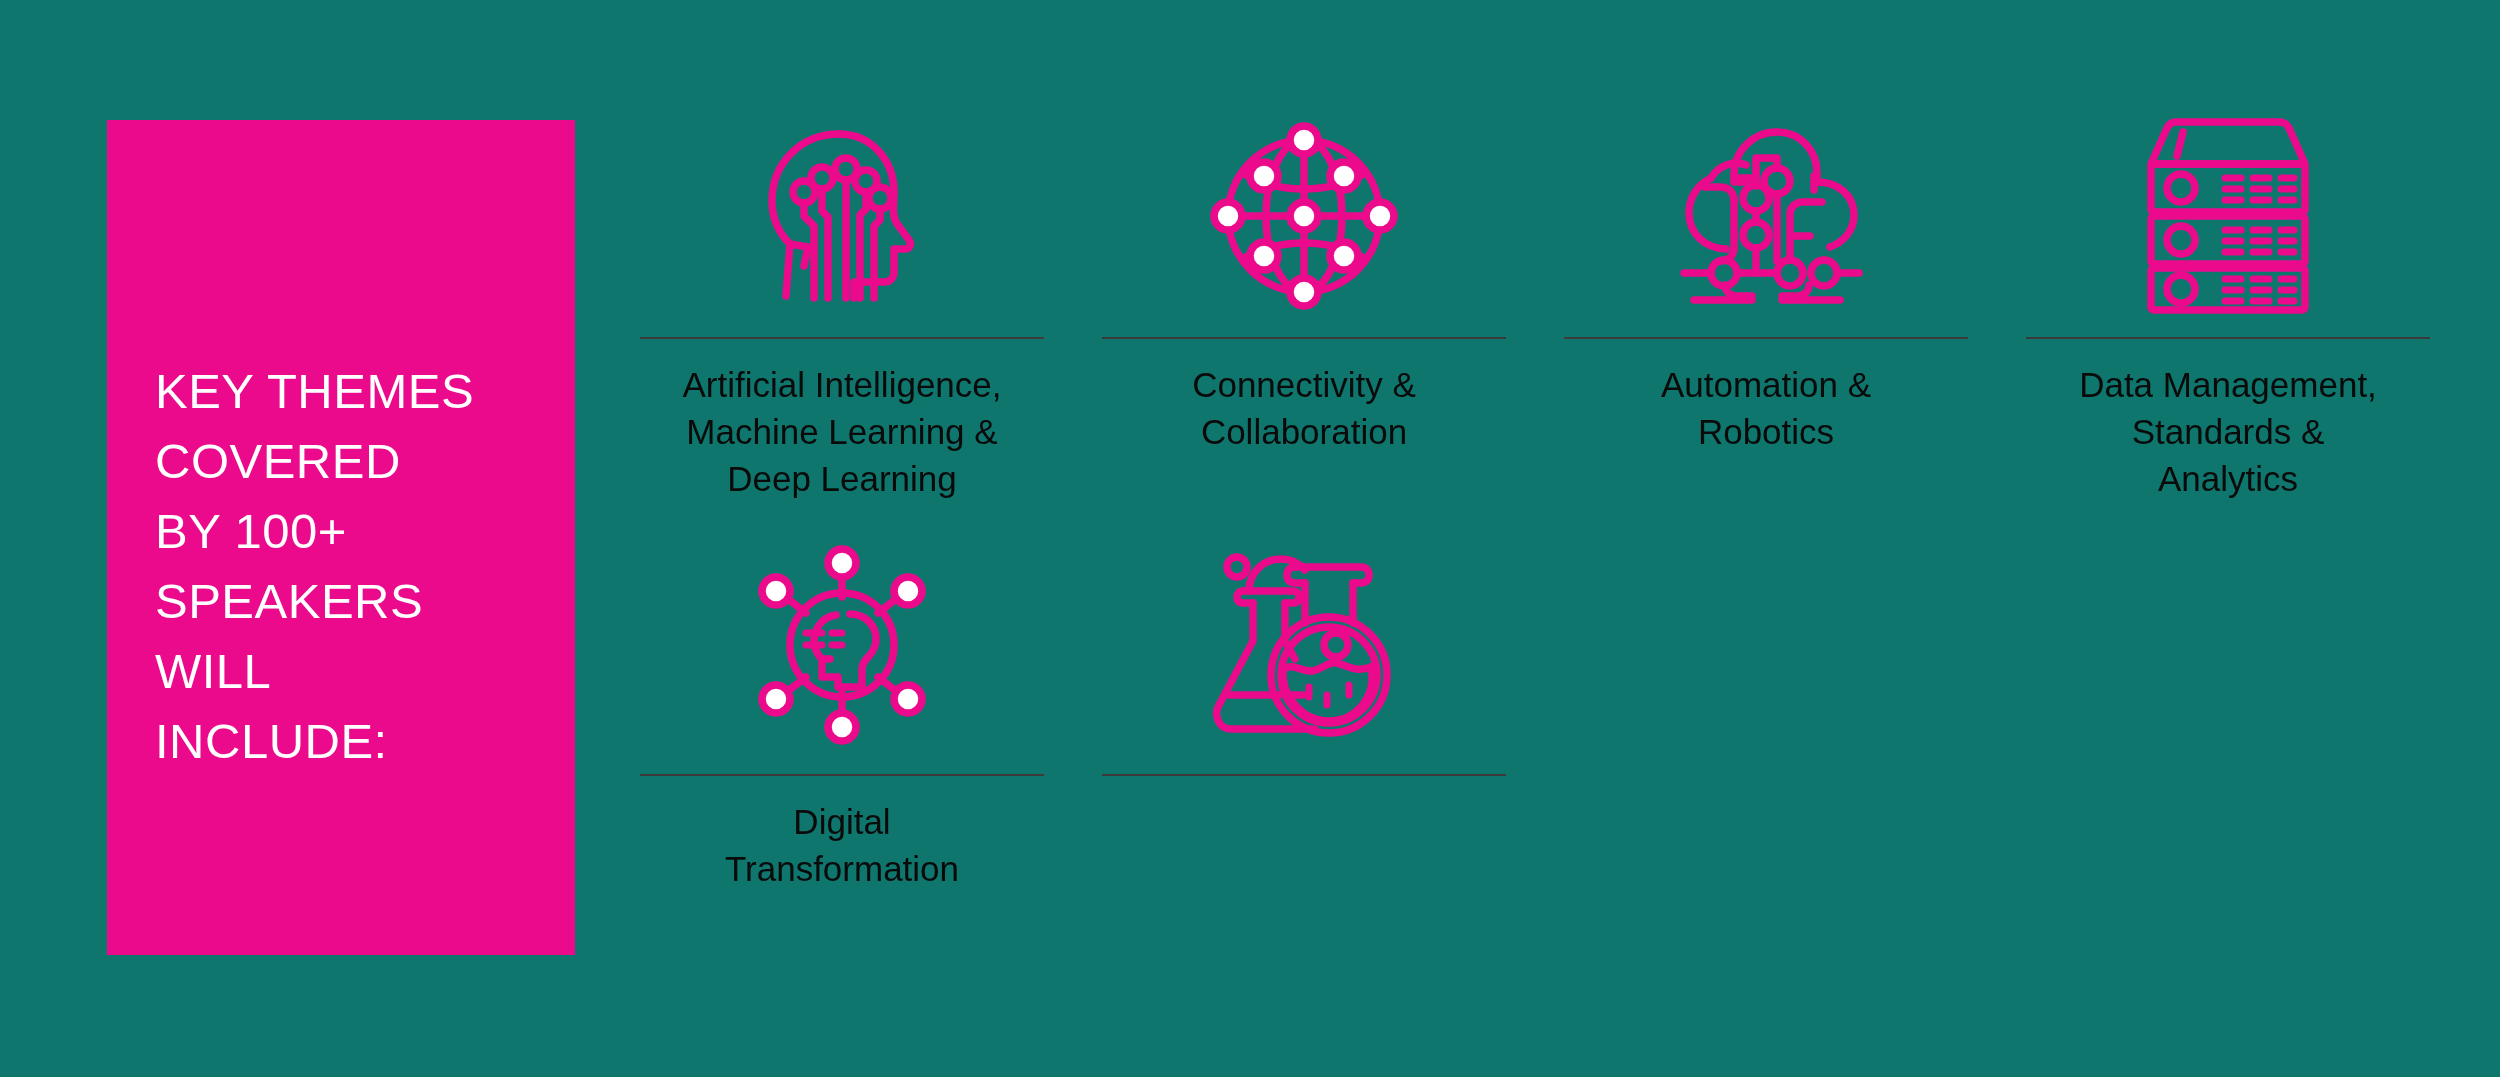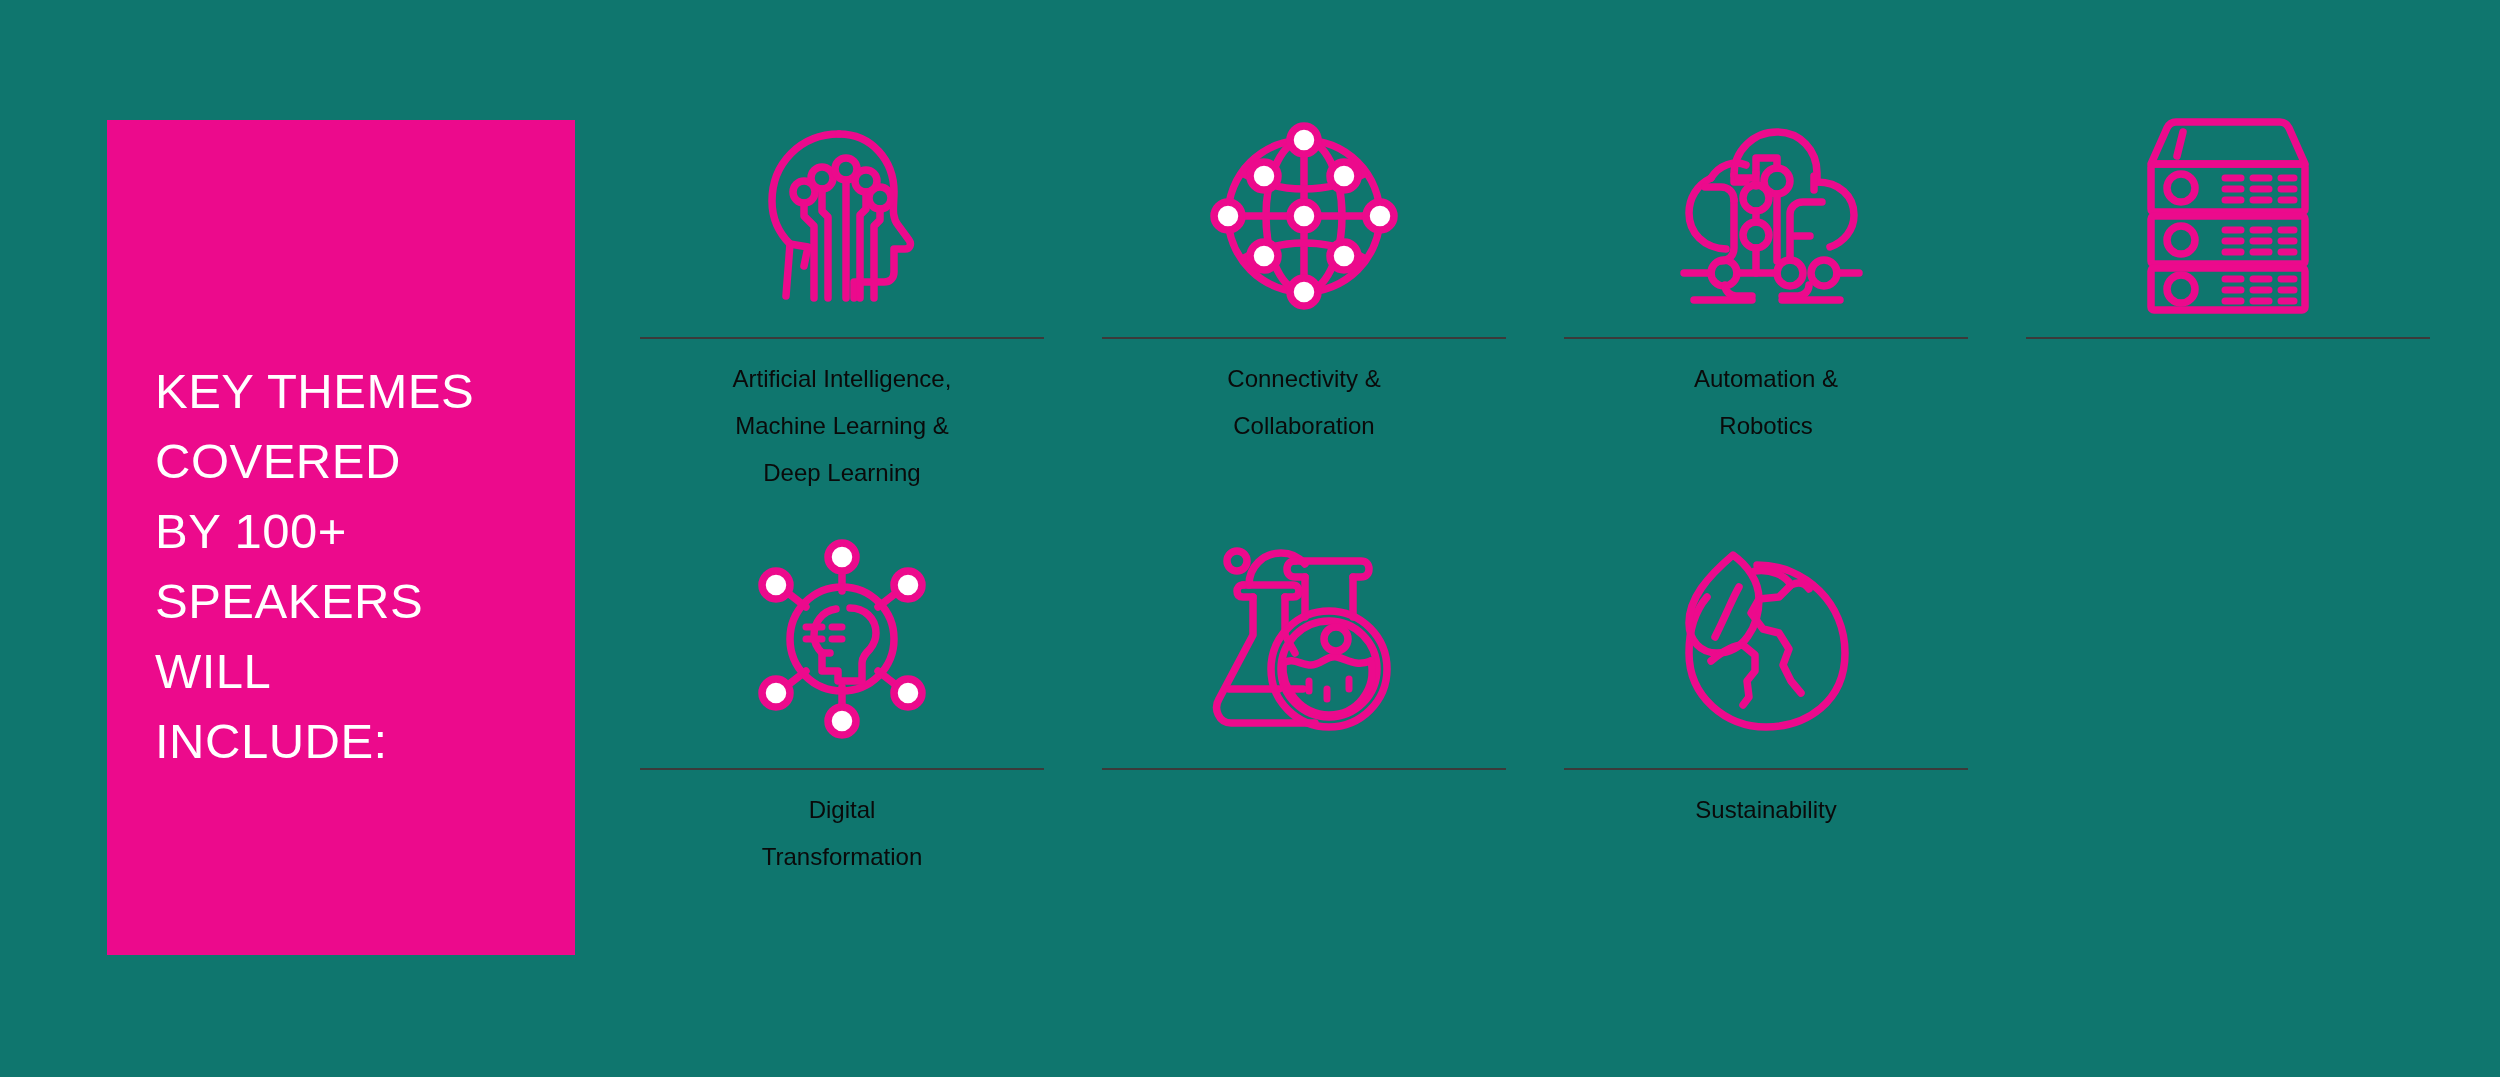--- a/index.html
+++ b/index.html
@@ -58,24 +58,24 @@
     width:100%;
   }
   .icon-wrap svg{display:block;}
   .rule{
     width:100%;
     height:2px;
     background:#3c3a3a;
     margin-top:14px;
   }
   .label{
-    margin-top:16px;
+    margin-top:22px;
     text-align:center;
     color:#0a0a0a;
-    font-size:24px;
+    font-size:35px;
     line-height:47px;
     font-weight:400;
     white-space:pre-line;
     font-stretch:condensed;
   }
   .row2 .icon-wrap{height:230px;}
 </style>
 </head>
 <body>
 
@@ -231,20 +231,23 @@
             <path d="M86 172 L102 172"></path>
               <path d="M114 172 L130 172"></path>
               <path d="M142 172 L155 172"></path>
             <path d="M86 183 L102 183"></path>
               <path d="M114 183 L130 183"></path>
               <path d="M142 183 L155 183"></path>
           </g>
         </svg>
       </div>
       <div class="rule"></div>
+      <div class="label">Data Management,
+Standards &amp;
+Analytics</div>
     </div>
 
     <div class="card row2">
       <div class="icon-wrap">
         <svg width="200" height="200" viewBox="0 0 200 200" fill="none" stroke="#ec0a8c" stroke-width="7.5" stroke-linecap="round" stroke-linejoin="round">
 
           <path d="M100 30 L100 52"></path>
           <path d="M100 148 L100 170"></path>
           <path d="M46 54 L64 68"></path>
           <path d="M154 54 L136 68"></path>
@@ -306,32 +309,15 @@
           <g stroke-width="7">
             <path d="M100 142 L100 152"></path>
             <path d="M118 150 L118 160"></path>
             <path d="M140 140 L140 150"></path>
           </g>
         </svg>
       </div>
       <div class="rule"></div>
     </div>
 
-    <div class="card row2">
-      <div class="icon-wrap">
-        <svg width="190" height="196" viewBox="0 0 190 196" fill="none" stroke="#ec0a8c" stroke-width="7.5" stroke-linecap="round" stroke-linejoin="round">
-
-          <path d="M86 24 C135 24 174 63 174 112 C174 161 135 186 95 186 C55 186 18 156 18 112 C18 90 24 70 36 56"></path>
-
-          <path d="M62 14 C36 36 18 58 18 82 C18 100 30 112 46 112 C72 112 88 86 88 58 C88 40 76 24 62 14 Z"></path>
-          <path d="M44 96 C56 72 62 56 68 46"></path>
-
-          <path d="M84 30 C100 28 114 34 120 44 L108 56 L88 58 L80 72 L92 88 L108 92 L118 108 L112 124 L120 140 L130 152"></path>
-          <path d="M120 44 C128 40 134 42 138 48"></path>
-          <path d="M40 120 C52 110 62 104 72 104 L84 114 L84 130 L76 140 L78 156 L72 164"></path>
-        </svg>
-      </div>
-      <div class="rule"></div>
-      <div class="label">Sustainability</div>
-    </div>
 
   </div>
 </div>
 
 </body></html>

